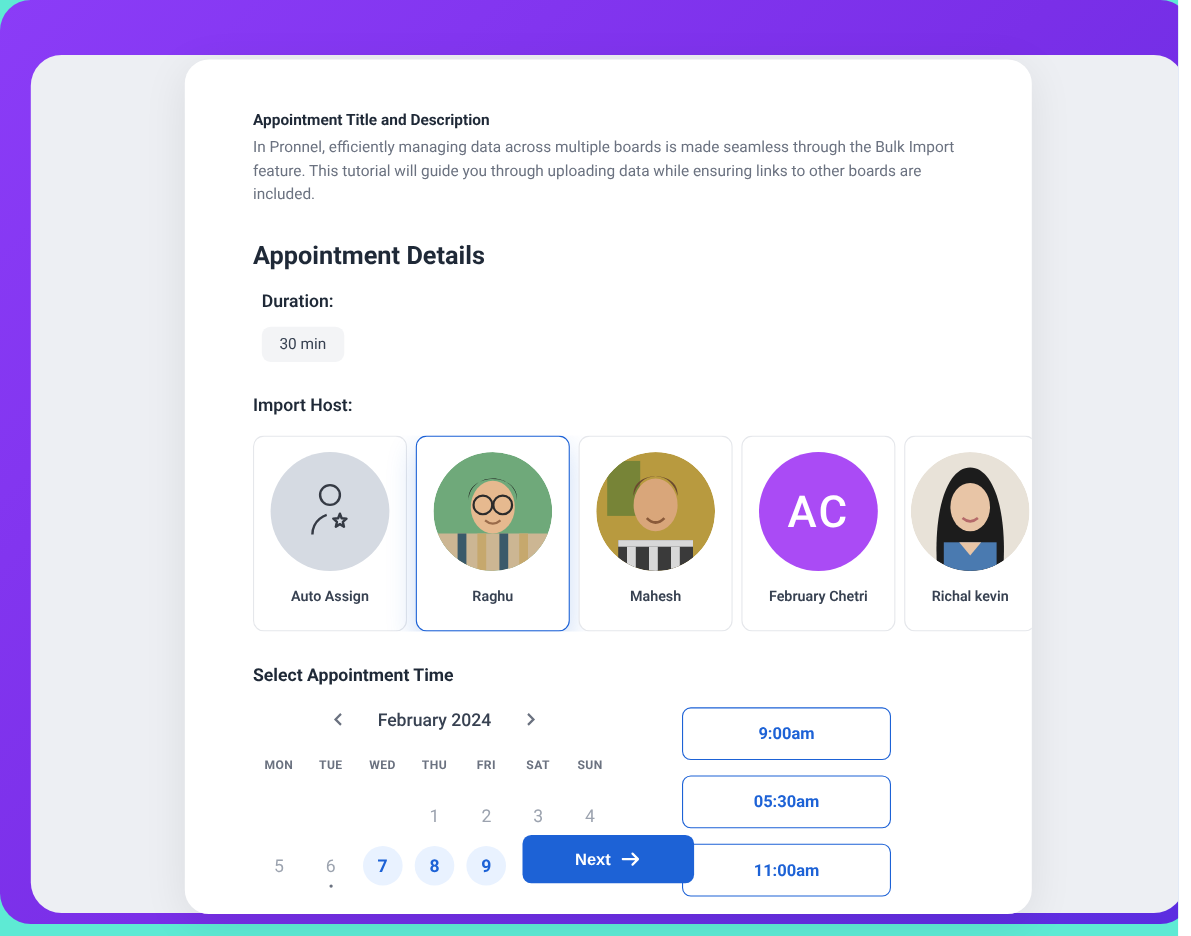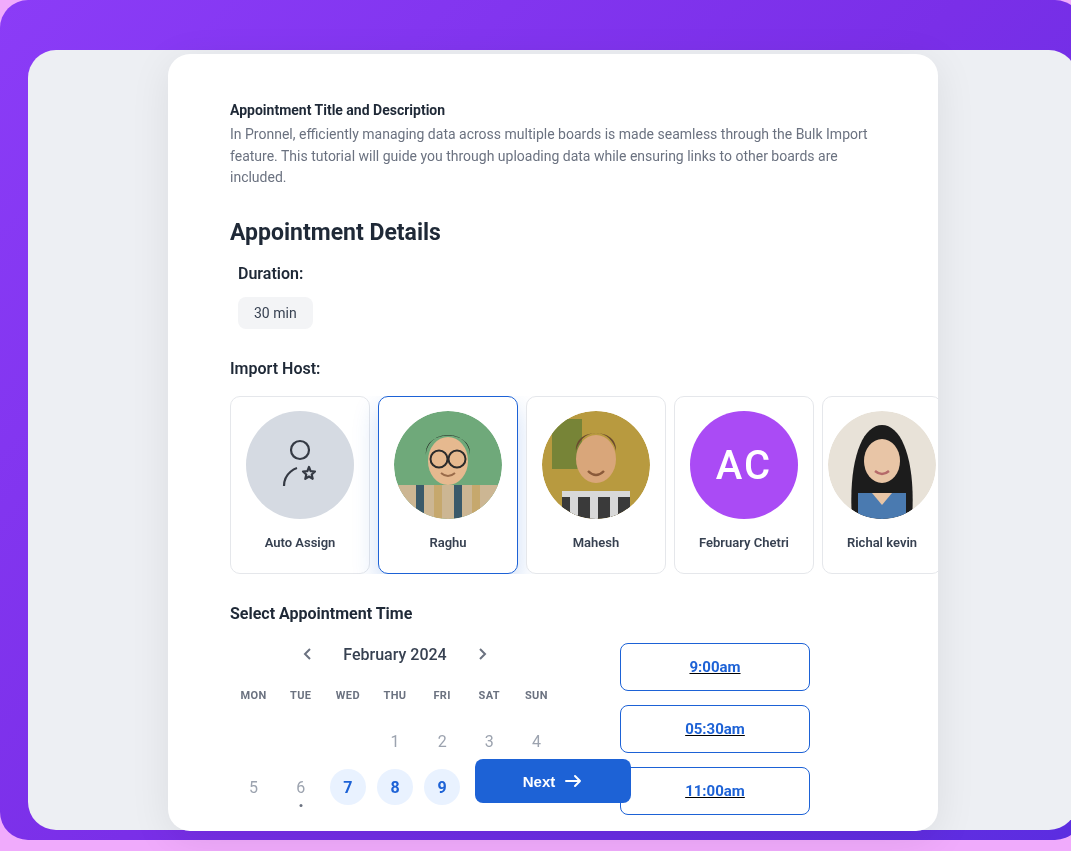--- a/index.html
+++ b/index.html
@@ -1,17 +1,17 @@
 <!DOCTYPE html>
 <html><head>
 <meta charset="utf-8">
 <style>
   * { box-sizing: border-box; margin: 0; padding: 0; }
   html, body { width: 1083px; height: 851px; font-family: -apple-system, BlinkMacSystemFont, "Segoe UI", Roboto, Helvetica, Arial, sans-serif; }
-  .stage { position: relative; width: 1071px; height: 851px; background: #f0abfc; overflow: hidden; }
+  .stage { position: relative; width: 1071px; height: 851px; background: #5eead4; overflow: hidden; }
   .bg-purple {
     position: absolute;
     top: 0; left: 0; width: 1083px; height: 840px;
     background: linear-gradient(135deg, #8b3cf7 0%, #7a2fe8 50%, #5b2de0 100%);
     border-radius: 28px;
   }
   .bg-grey {
     position: absolute;
     top: 50px; left: 28px; width: 1049px; height: 780px;
     background: #edeff3;
@@ -70,21 +70,21 @@
   .cal-nav svg { width: 12px; height: 12px; }
   .cal-month { font-size: 16px; font-weight: 500; color: #374151; }
   .cal-grid { display: grid; grid-template-columns: repeat(7, 1fr); gap: 0; text-align: center; }
   .dow { font-size: 11px; font-weight: 700; color: #6b7280; letter-spacing: 0.4px; padding: 6px 0 16px 0; }
   .day-cell { height: 46px; display: flex; align-items: center; justify-content: center; position: relative; }
   .day-num { width: 36px; height: 36px; border-radius: 50%; display: flex; align-items: center; justify-content: center; font-size: 16px; color: #6b7280; cursor: pointer; }
   .day-num.muted { color: #9ca3af; cursor: default; }
   .day-num.avail { background: #e9f2ff; color: #1d62d6; font-weight: 700; }
   .dot { position: absolute; bottom: 3px; left: 50%; transform: translateX(-50%); width: 3px; height: 3px; border-radius: 50%; background: #6b7280; }
 
-  .slots { width: 190px; display: flex; flex-direction: column; gap: 14px; text-decoration: underline; }
+  .slots { width: 190px; display: flex; flex-direction: column; gap: 14px; }
   .slot {
     border: 1.4px solid #1d62d6;
     color: #1d62d6;
     font-weight: 700;
     font-size: 15px;
     border-radius: 8px;
     height: 48px;
     display: flex; align-items: center; justify-content: center;
     cursor: pointer;
     background: #fff;

